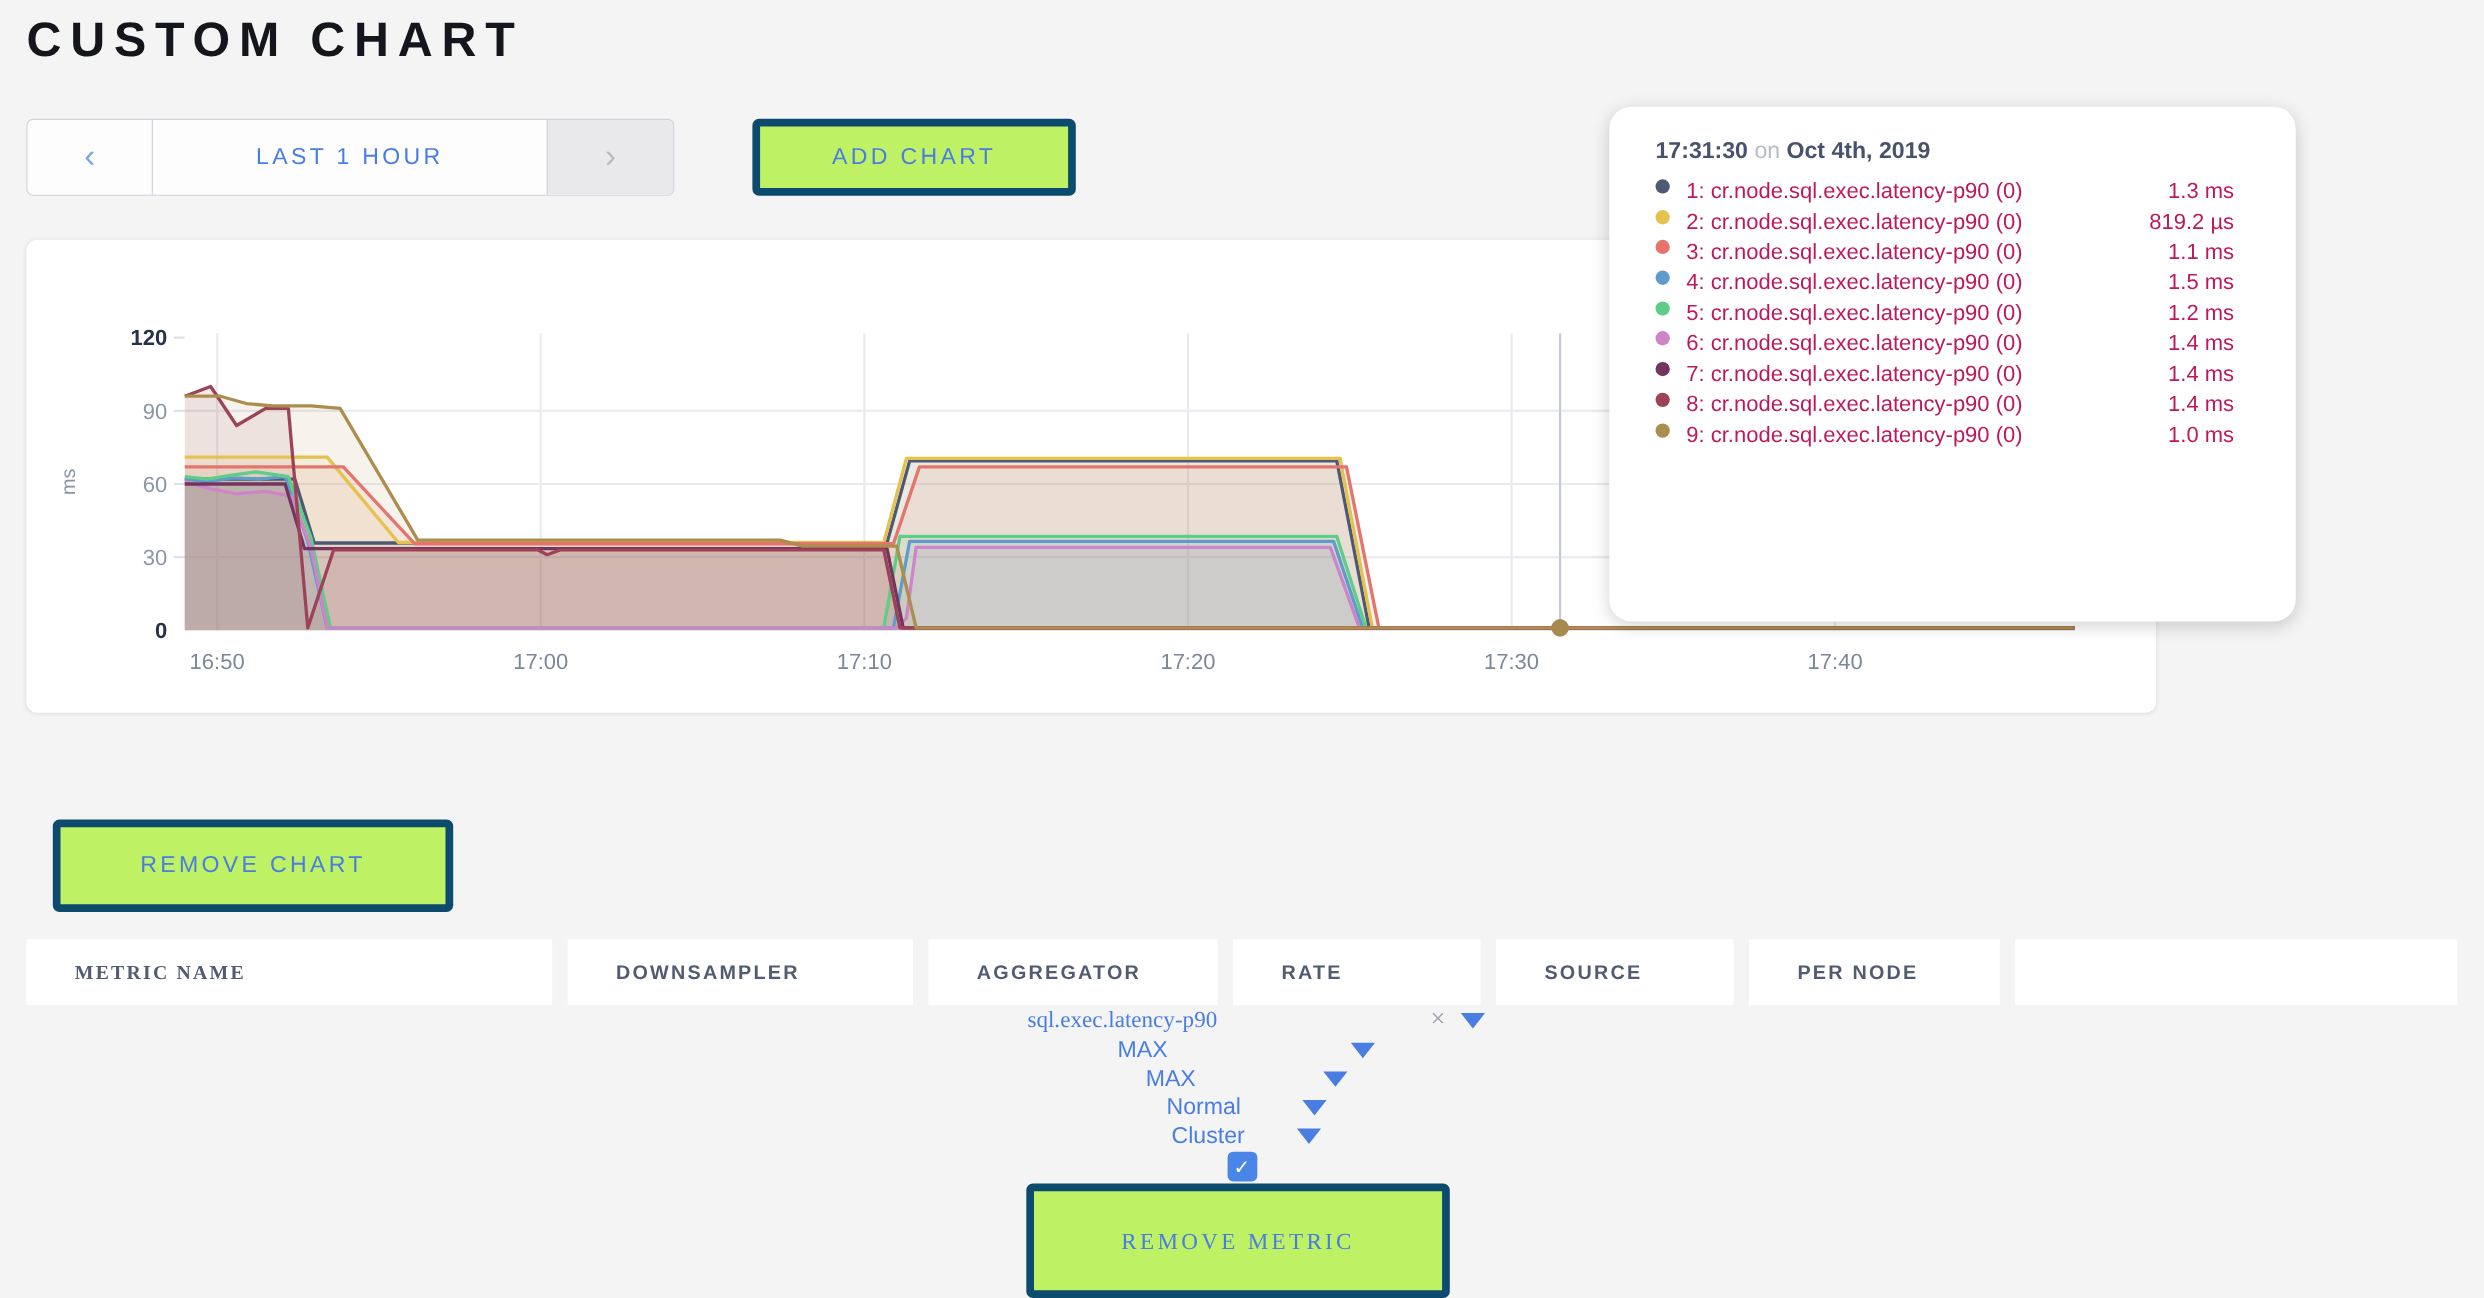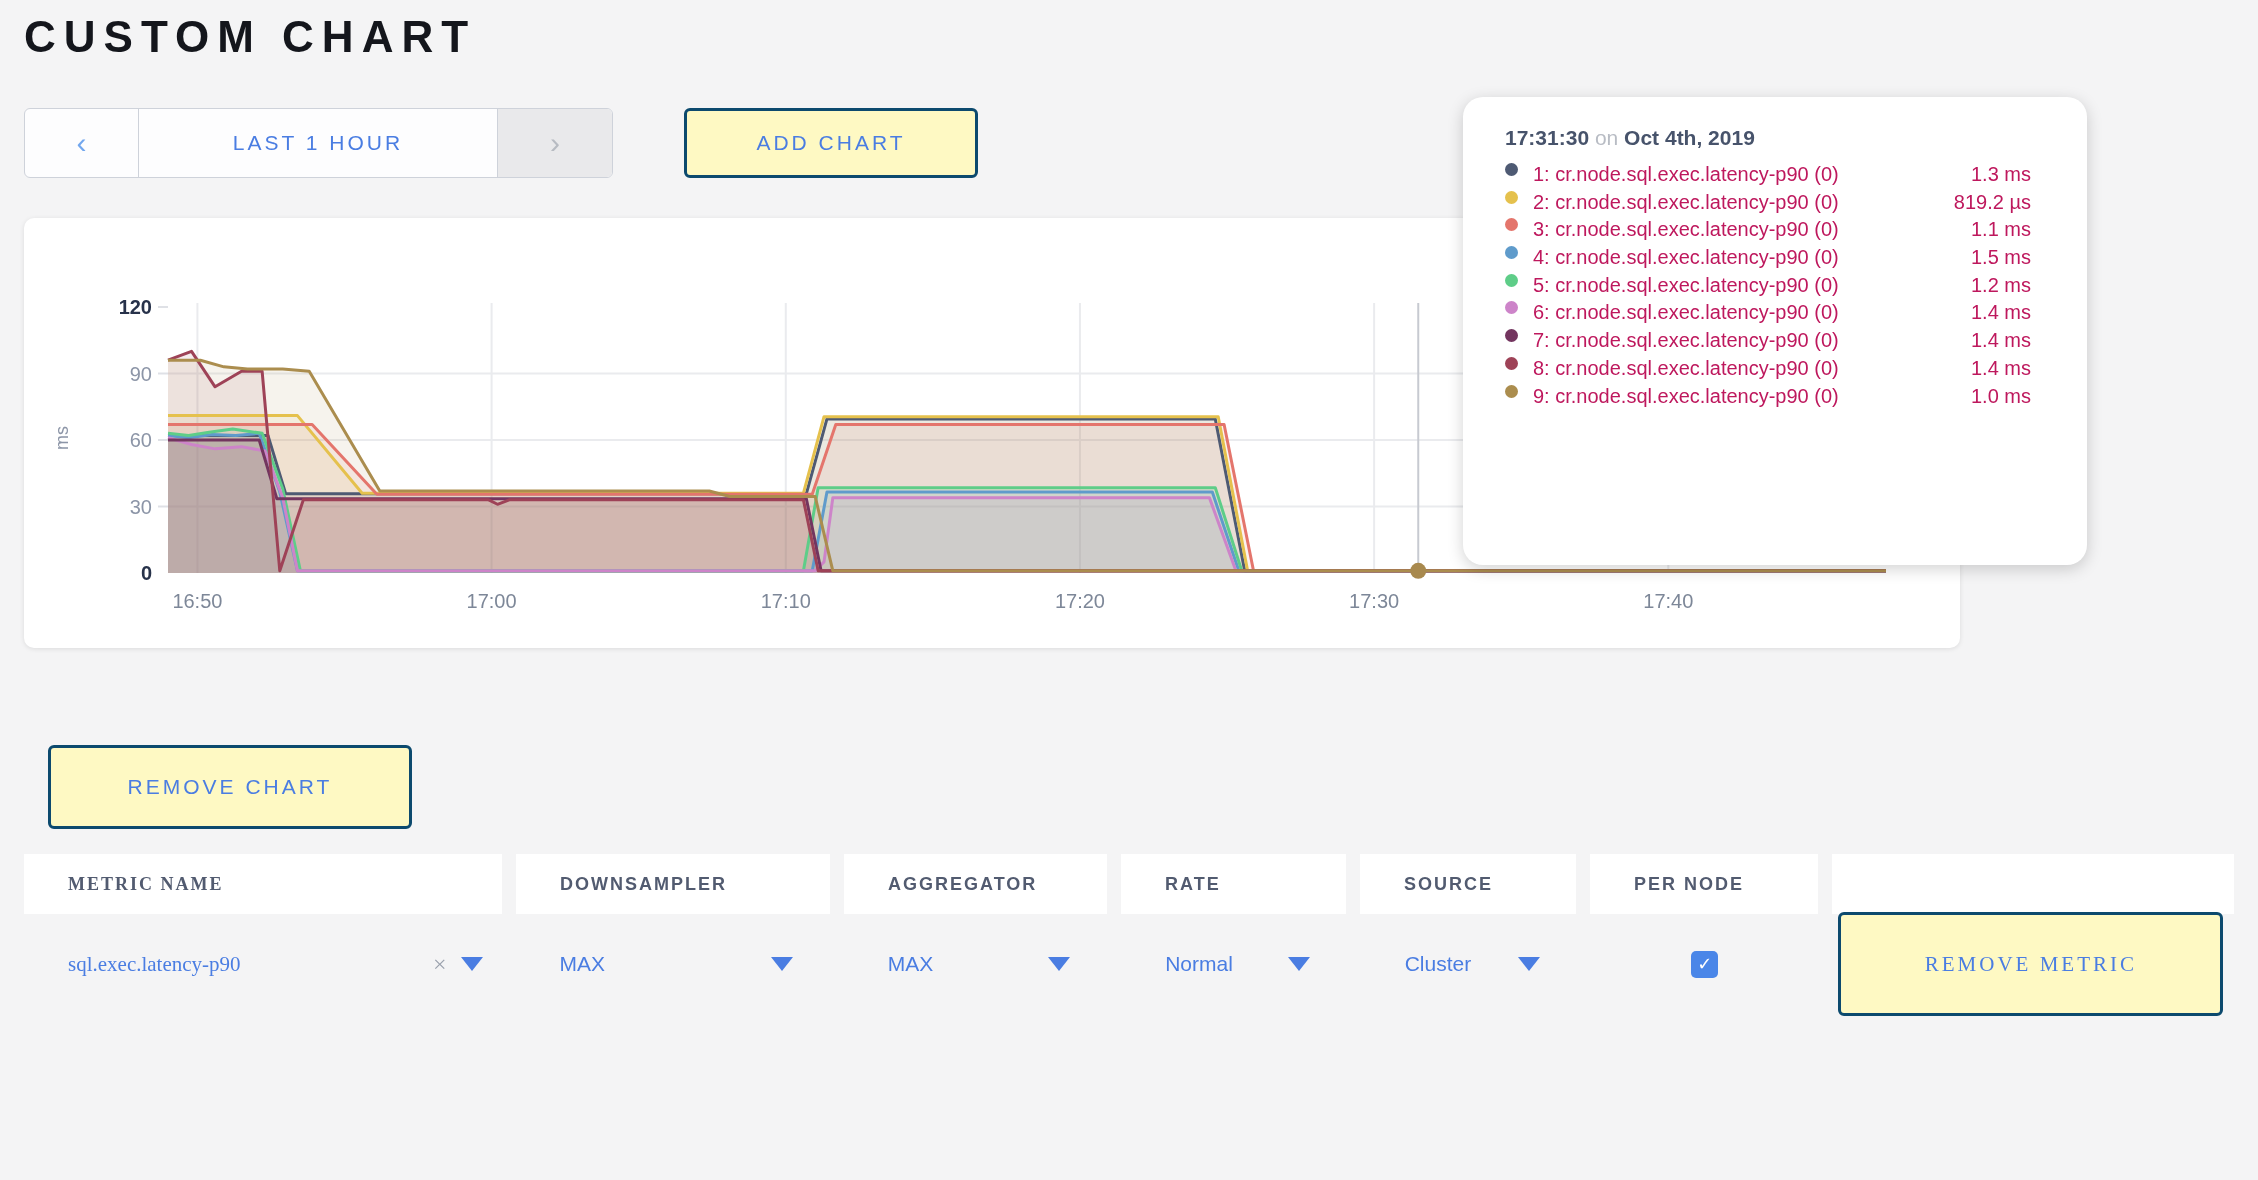--- a/index.html
+++ b/index.html
@@ -32,21 +32,21 @@
   }
   .tw-seg { display:flex; align-items:center; justify-content:center; cursor:pointer; }
   .tw-prev { width:114px; border-right:1px solid #ced2da; font-size:30px; color:#72a7ee; }
   .tw-label {
     width:358px; font-size:21px; letter-spacing:3px;
     color:#4a7de2; font-weight:500;
   }
   .tw-next { width:115px; border-left:1px solid #ced2da; font-size:30px; color:#b7bbc2; background:#e9e9eb; cursor:default; }
   .btn {
     display:flex; align-items:center; justify-content:center;
-    border:3px solid #0c4a6e; border-radius:6px; background:#fef9c3;
+    border:7px solid #0c4a6e; border-radius:6px; background:#bef264;
     color:#4a7de2; font-size:21px; letter-spacing:3px; font-weight:500;
     cursor:pointer;
   }
   .add-chart-btn { width:294px; height:70px; margin-left:71px; }
 
   
   .chart-panel {
     margin-top:40px;
     width:1936px; height:430px;
     background:#ffffff;
@@ -83,21 +83,21 @@
 
   
   .metrics-table { margin-top:25px; }
   .thead-row { display:flex; gap:14px; height:60px; }
   .th-cell {
     background:#ffffff; height:60px;
     display:flex; align-items:center;
     padding-left:44px;
     font-size:18px; font-weight:700; letter-spacing:2px; color:#525b70;
   }
-  .tbody-row { display:flex; gap:15px; height:100px; align-items:center; }
+  .tbody-row { display:flex; gap:2px; height:100px; align-items:center;flex-direction:column; }
   .td-cell { display:flex; align-items:center; padding-left:44px; font-size:21px; color:#4a7de2; }
   .col-1 { width:478px;font-family:Liberation Serif, serif; } .col-2 { width:314px; } .col-3 { width:263px; }
   .col-4 { width:225px; } .col-5 { width:216px; } .col-6 { width:228px; }
   .col-7 { width:402px; padding-left:0; }
   .dropdown-spread { justify-content:space-between; padding-right:36px; }
   .dropdown-spread .tri { margin-left:0; }
   .metric-clear { color:#9aa1ad; font-size:24px; margin-left:auto; margin-right:10px; cursor:pointer; }
   .metric-cell { padding-right:18px; }
   .checkbox-cell { justify-content:center; padding-left:0; }
   .checkbox {

